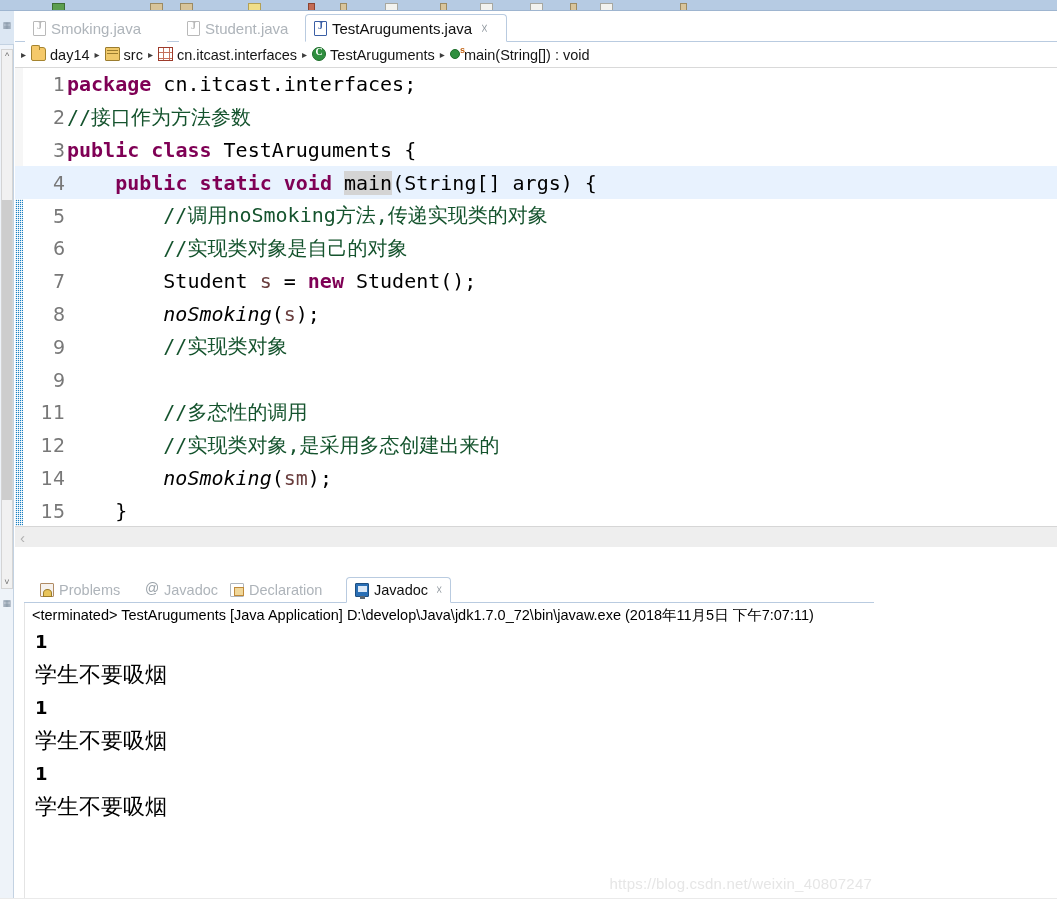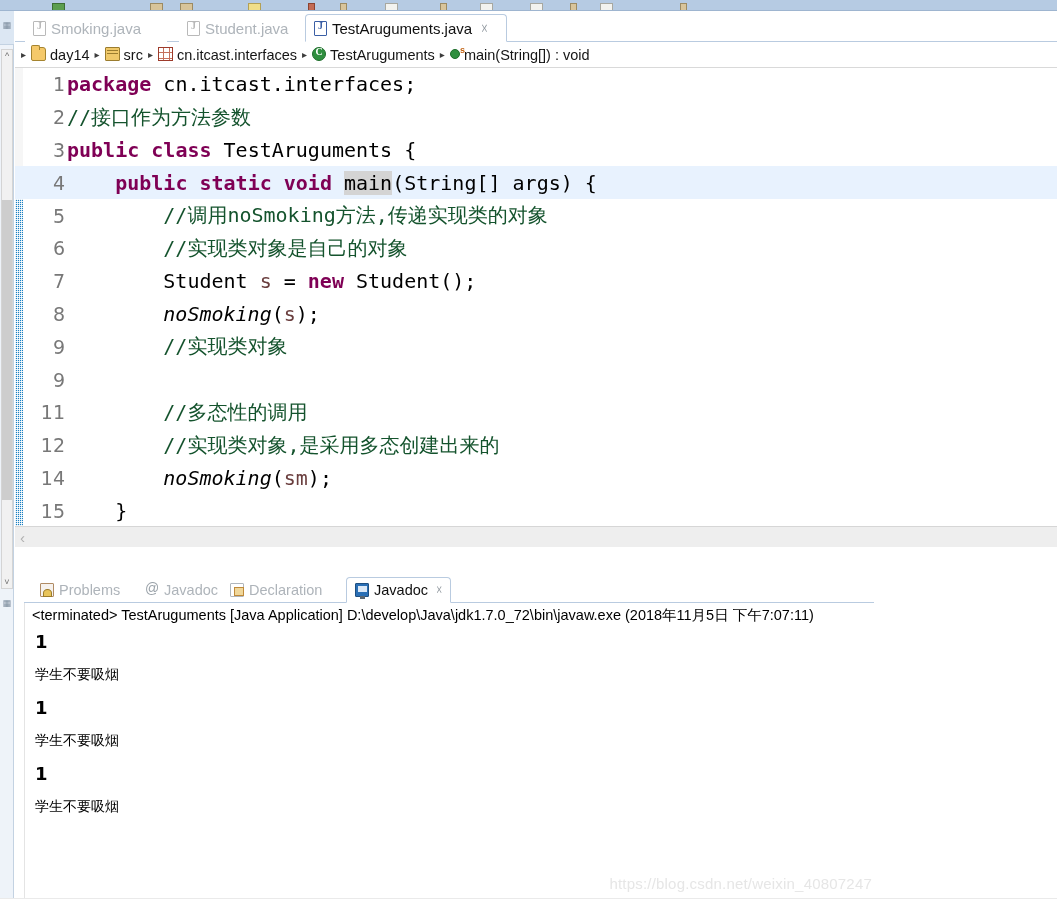--- a/index.html
+++ b/index.html
@@ -328,21 +328,21 @@
   .term-line {
     padding: 3px 0 0 7px;
     font-family: "Liberation Sans", sans-serif;
     font-size: 14.5px;
     color: #000000;
     white-space: pre;
   }
   .out-line {
     padding-left: 10px;
     font-family: "Liberation Serif", serif;
-    font-size: 14px;
+    font-size: 22px;
     line-height: 33px;
     color: #000000;
     white-space: pre;
   }
   .out-line.num { font-family: "DejaVu Sans", sans-serif; font-size: 18px; font-weight: bold; }
 
   .watermark {
     position: absolute; right: 2px; bottom: 16px;
     font-size: 15px;
     color: #e6e6e6;

